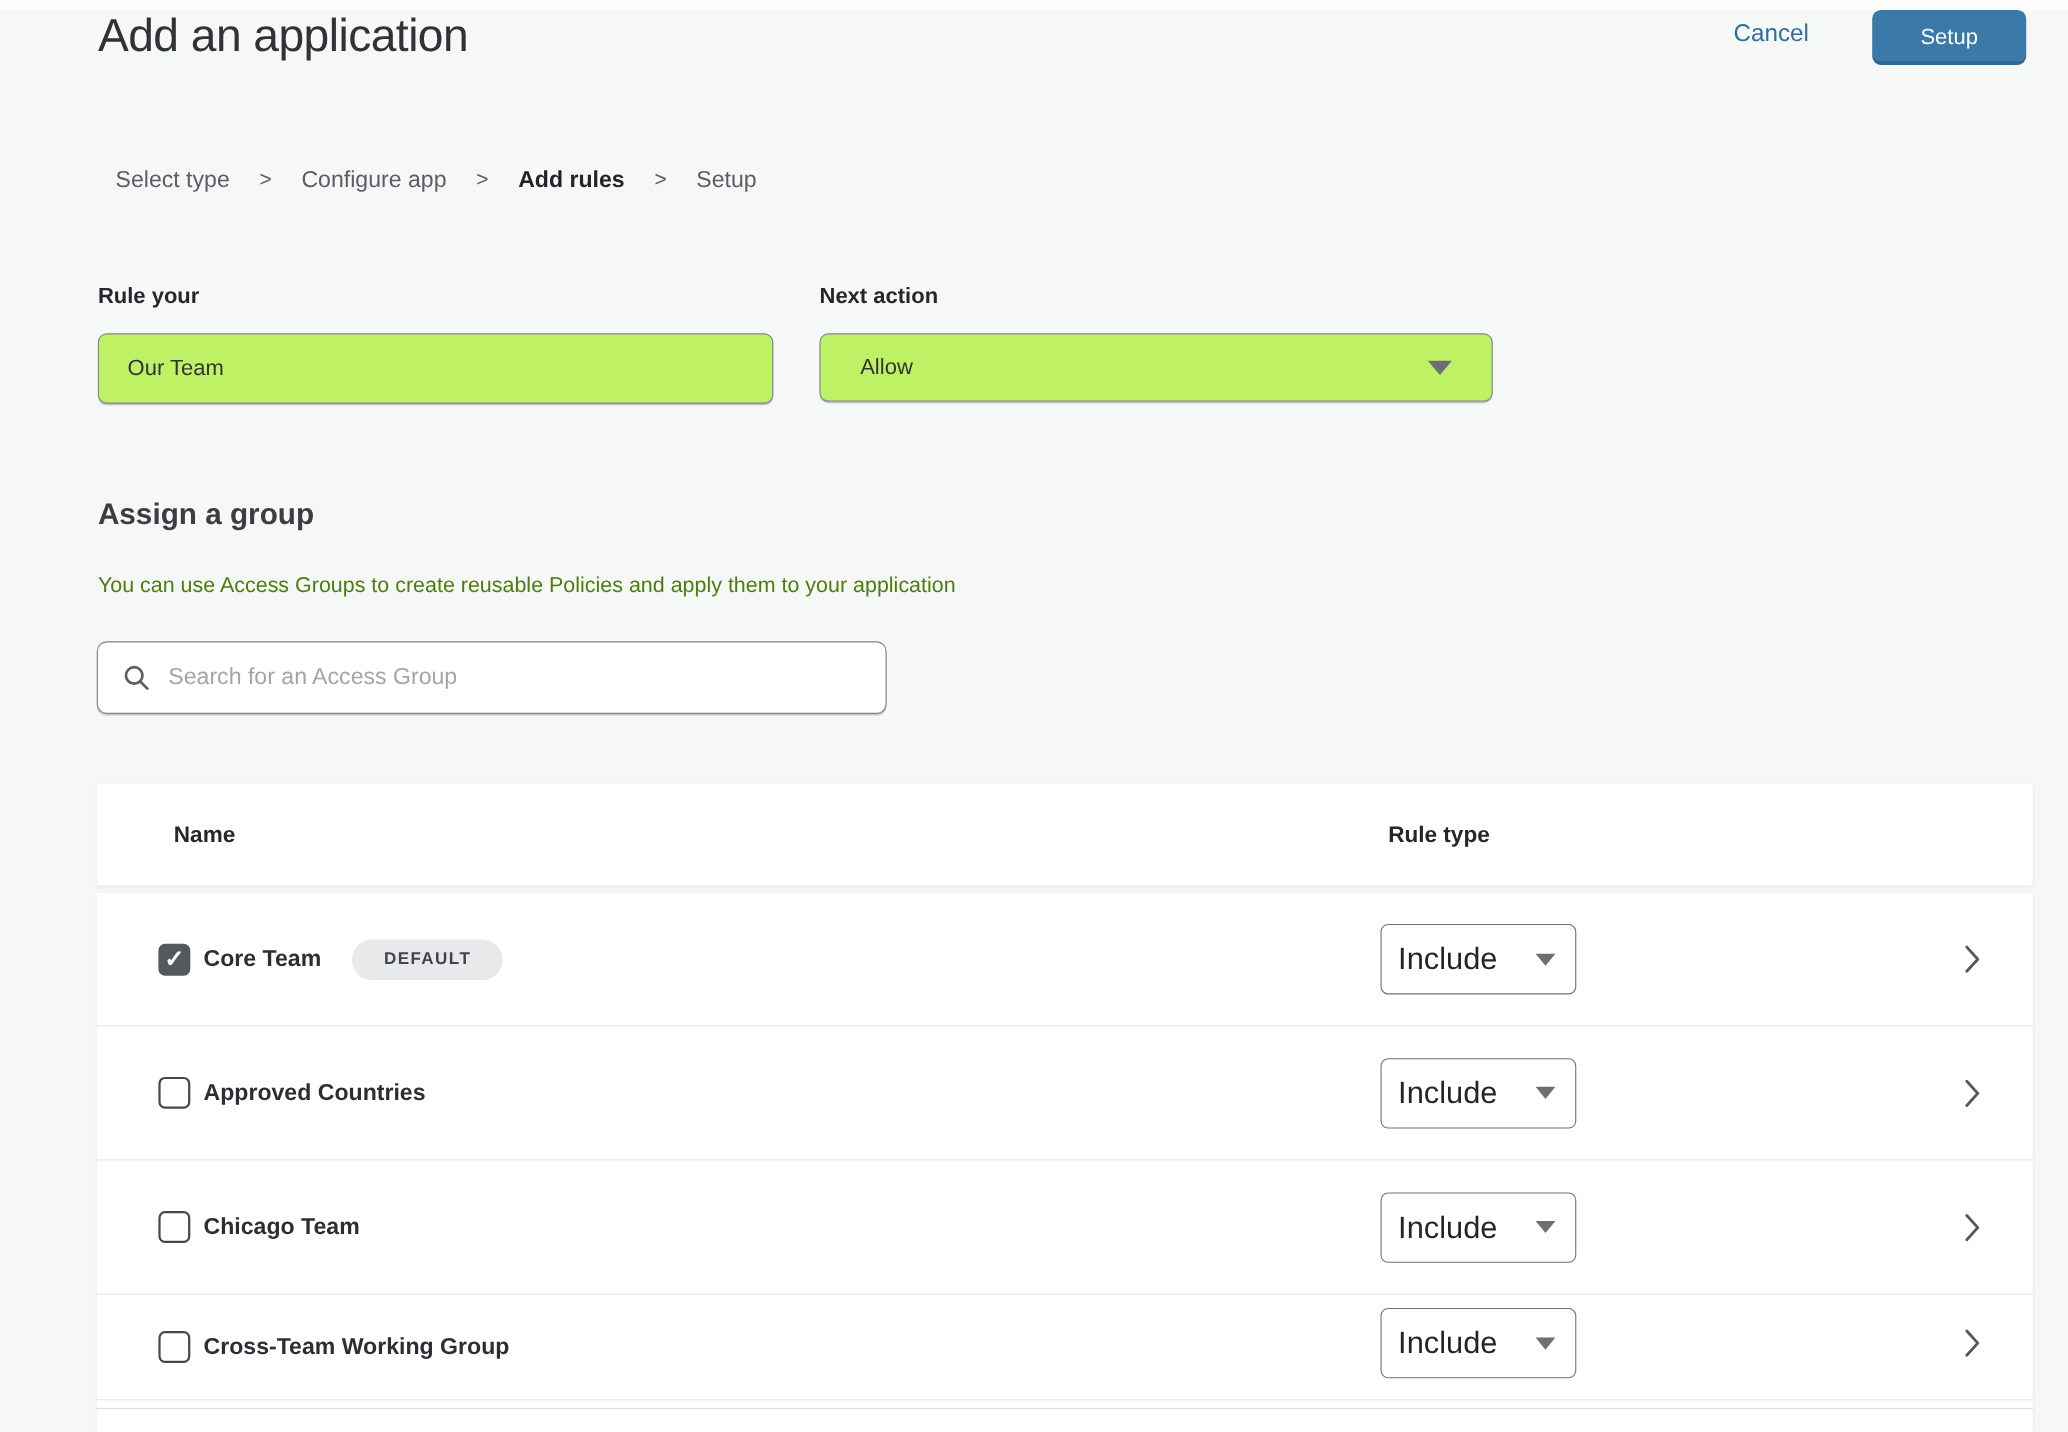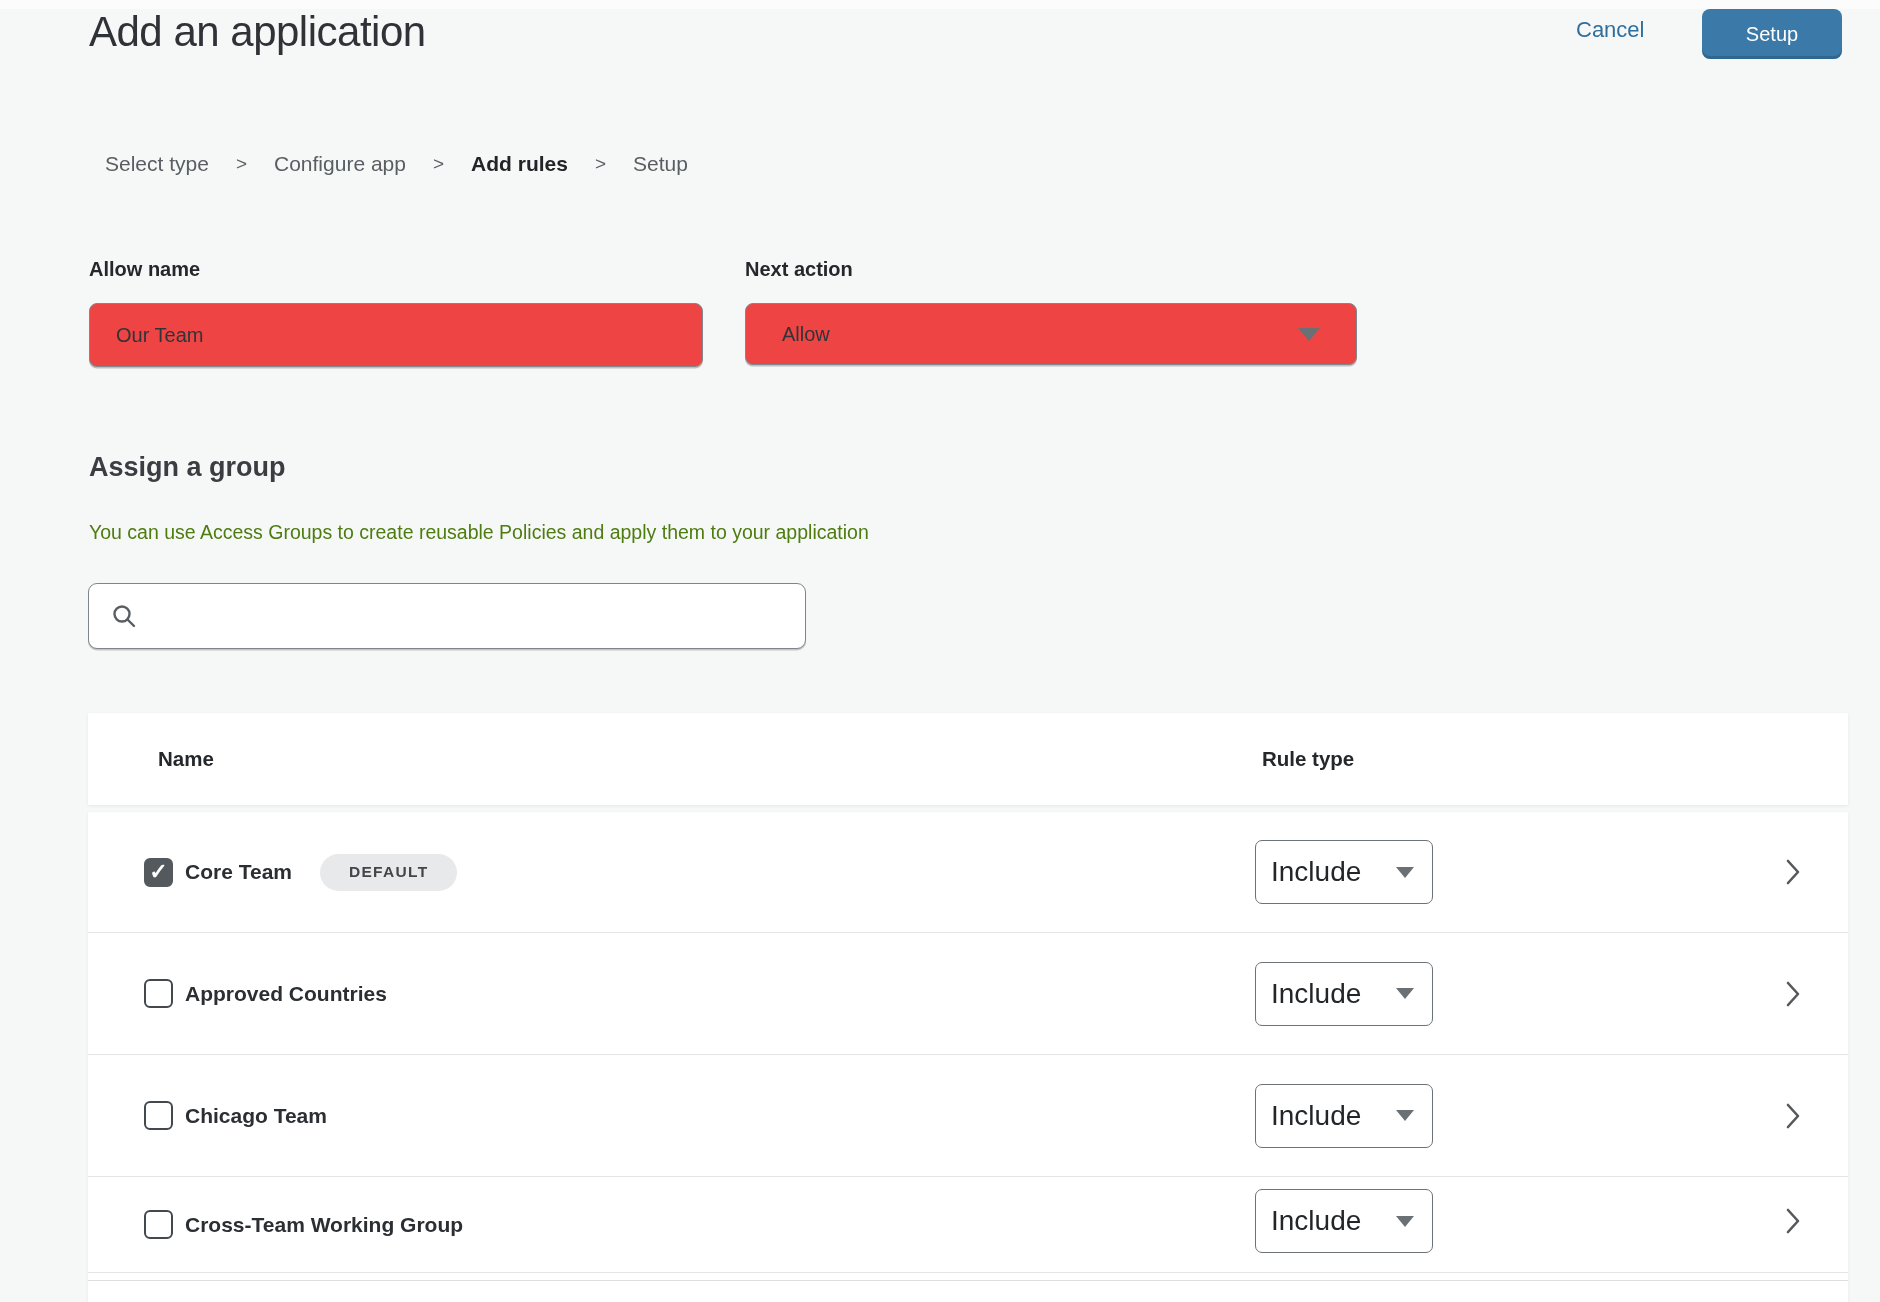--- a/index.html
+++ b/index.html
@@ -26,21 +26,21 @@
 
   
   .breadcrumb { left:105px; top:152px; display:flex; align-items:center; gap:27px; font-size:21px; color:#595e63; }
   .breadcrumb .crumb { cursor:pointer; }
   .breadcrumb .crumb.active { color:#212528; font-weight:700; }
   .breadcrumb .sep { color:#595e63; font-size:19px; }
 
   
   .field-label { font-size:20px; font-weight:700; color:#25282b; }
   .text-input, .select-box {
-    background:#ef4444; border:1.5px solid #82878b; border-radius:8px;
+    background:#bef264; border:1.5px solid #82878b; border-radius:8px;
     box-shadow:0 1.5px 0 rgba(45,50,55,0.28);
     font-size:20px; color:#303438;
   }
   .text-input { left:89px; top:303px; width:614px; height:64px; padding:0 26px; font-family:"Liberation Sans", sans-serif; }
   .select-box { left:745px; top:303px; width:612px; height:62px; display:flex; align-items:center; padding:0 36px; cursor:pointer; }
   .select-caret {
     width:0; height:0; margin-left:auto;
     border-left:11px solid transparent; border-right:11px solid transparent;
     border-top:13px solid #6a7074;
   }
@@ -124,38 +124,39 @@
 <nav class="abs breadcrumb">
   <span class="crumb">Select type</span>
   <span class="sep">&gt;</span>
   <span class="crumb">Configure app</span>
   <span class="sep">&gt;</span>
   <span class="crumb active">Add rules</span>
   <span class="sep">&gt;</span>
   <span class="crumb">Setup</span>
 </nav>
 
-<label class="abs field-label" style="left:89px; top:258px;">Allow name</label>
+<label class="abs field-label" style="left:89px; top:258px;">Rule your</label>
 <label class="abs field-label" style="left:745px; top:258px;">Next action</label>
 
 <input class="abs text-input" type="text" value="Our Team" style="">
 
 <div class="abs select-box">
   <span>Allow</span>
   <span class="select-caret"></span>
 </div>
 
 <h2 class="abs section-heading">Assign a group</h2>
 <p class="abs section-desc">You can use Access Groups to create reusable Policies and apply them to your application</p>
 
 <div class="abs search-box">
   <svg width="26" height="26" viewBox="0 0 26 26">
     <circle cx="11" cy="11" r="7.5" fill="none" stroke="#585e62" stroke-width="2.4"></circle>
     <line x1="16.5" y1="16.5" x2="23" y2="23" stroke="#585e62" stroke-width="2.4" stroke-linecap="round"></line>
   </svg>
+  <input type="text" placeholder="Search for an Access Group" style="">
 </div>
 
 <div class="abs table-header">
   <span class="col-name">Name</span>
   <span class="col-rule">Rule type</span>
 </div>
 
 <div class="abs table-body">
 
   <div class="group-row row-1">

